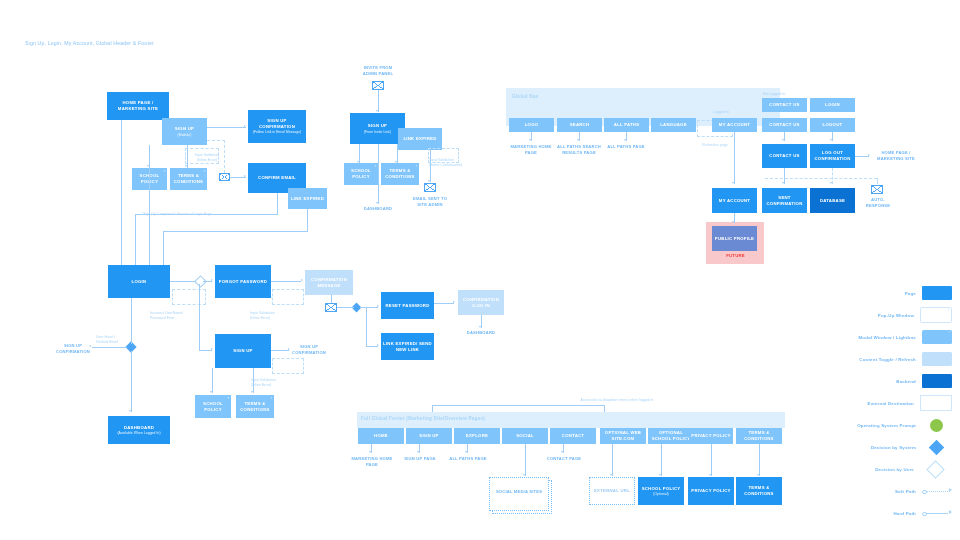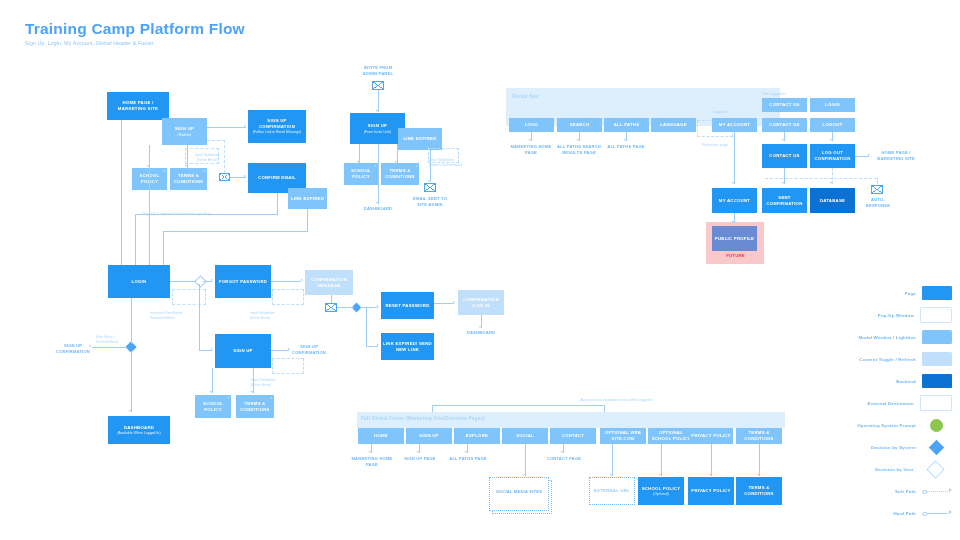--- a/index.html
+++ b/index.html
@@ -79,21 +79,20 @@
   .lgpath .dot{position:absolute;left:0;top:2.6px;width:2.6px;height:2.6px;border-radius:50%;border:0.7px solid #a9d6f8;background:#fff;}
   .lgpath .bar{position:absolute;left:4px;right:4px;top:3.6px;height:0.8px;background:#a9d6f8;}
   .lgpath.soft .bar{background:none;border-top:1px dotted #a9d6f8;height:0;}
   .lgpath .tip{position:absolute;right:0;top:1.4px;border-top:2px solid transparent;border-bottom:2px solid transparent;border-left:3px solid #a9d6f8;}
 </style>
 </head>
 <body>
 
 <div id="canvas">
 
-  <div class="title">Training Camp Platform Flow</div>
   <div class="subtitle">Sign Up, Login, My Account, Global Header &amp; Footer</div>
 
   <div class="node page" style="left:107px;top:92px;width:62px;height:28px;">
     <div>HOME PAGE /</div>
     <div>MARKETING SITE</div>
   </div>
 
   <div class="node modal" style="left:162px;top:118px;width:45px;height:27px;">
     <div>SIGN UP</div>
     <div class="sub">(Module)</div>

